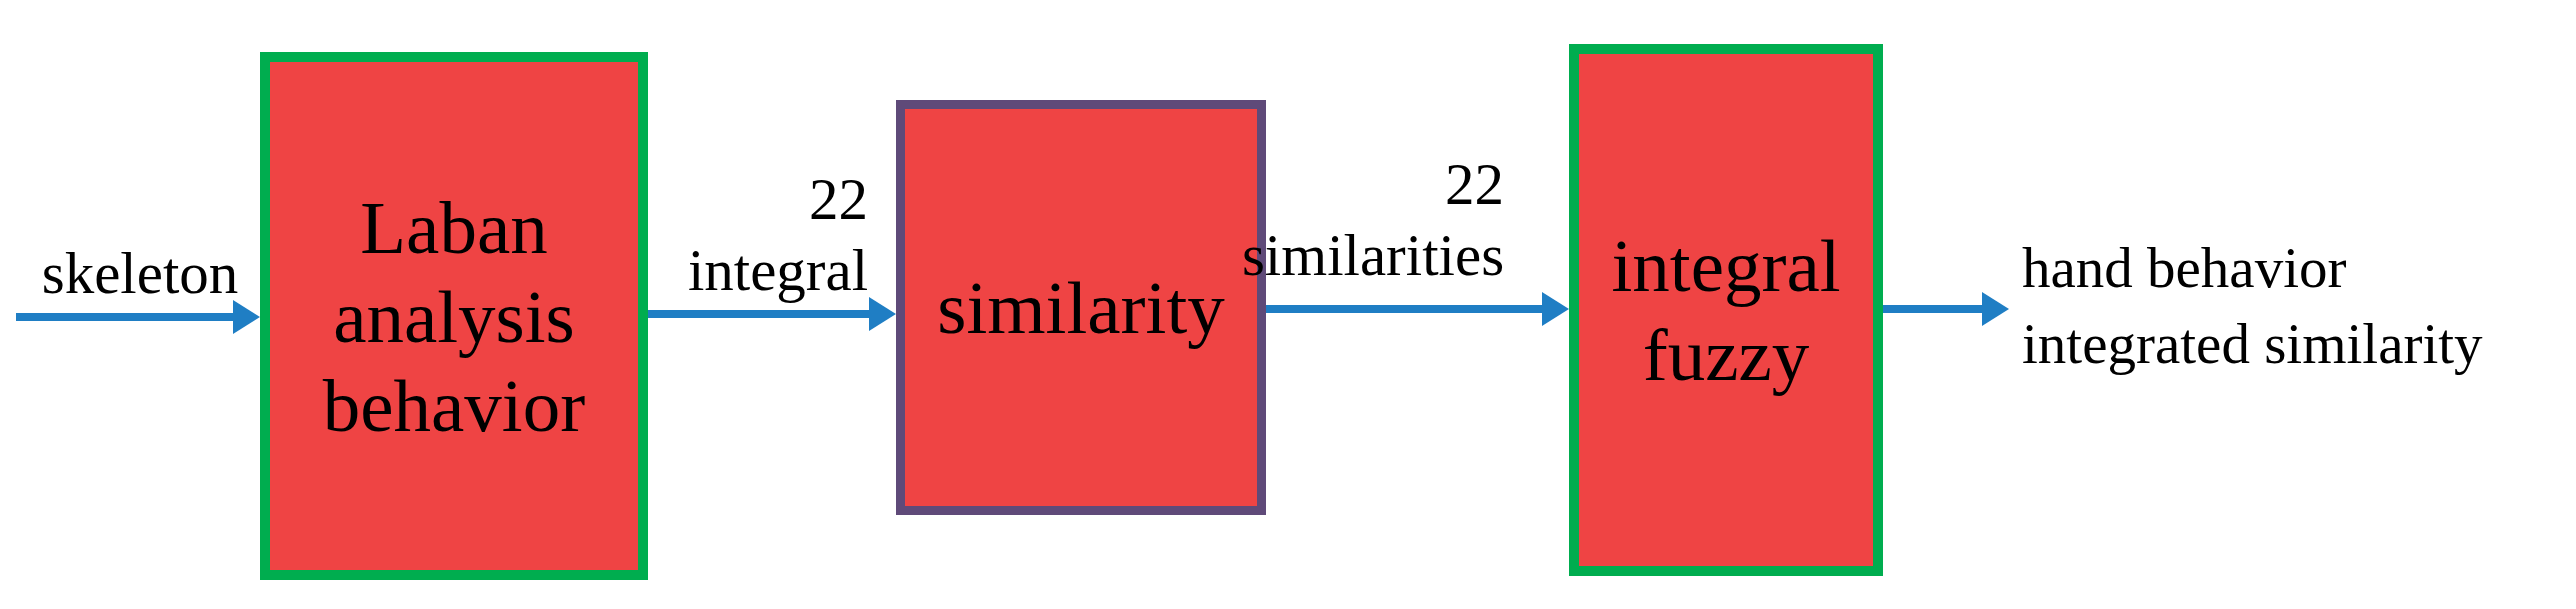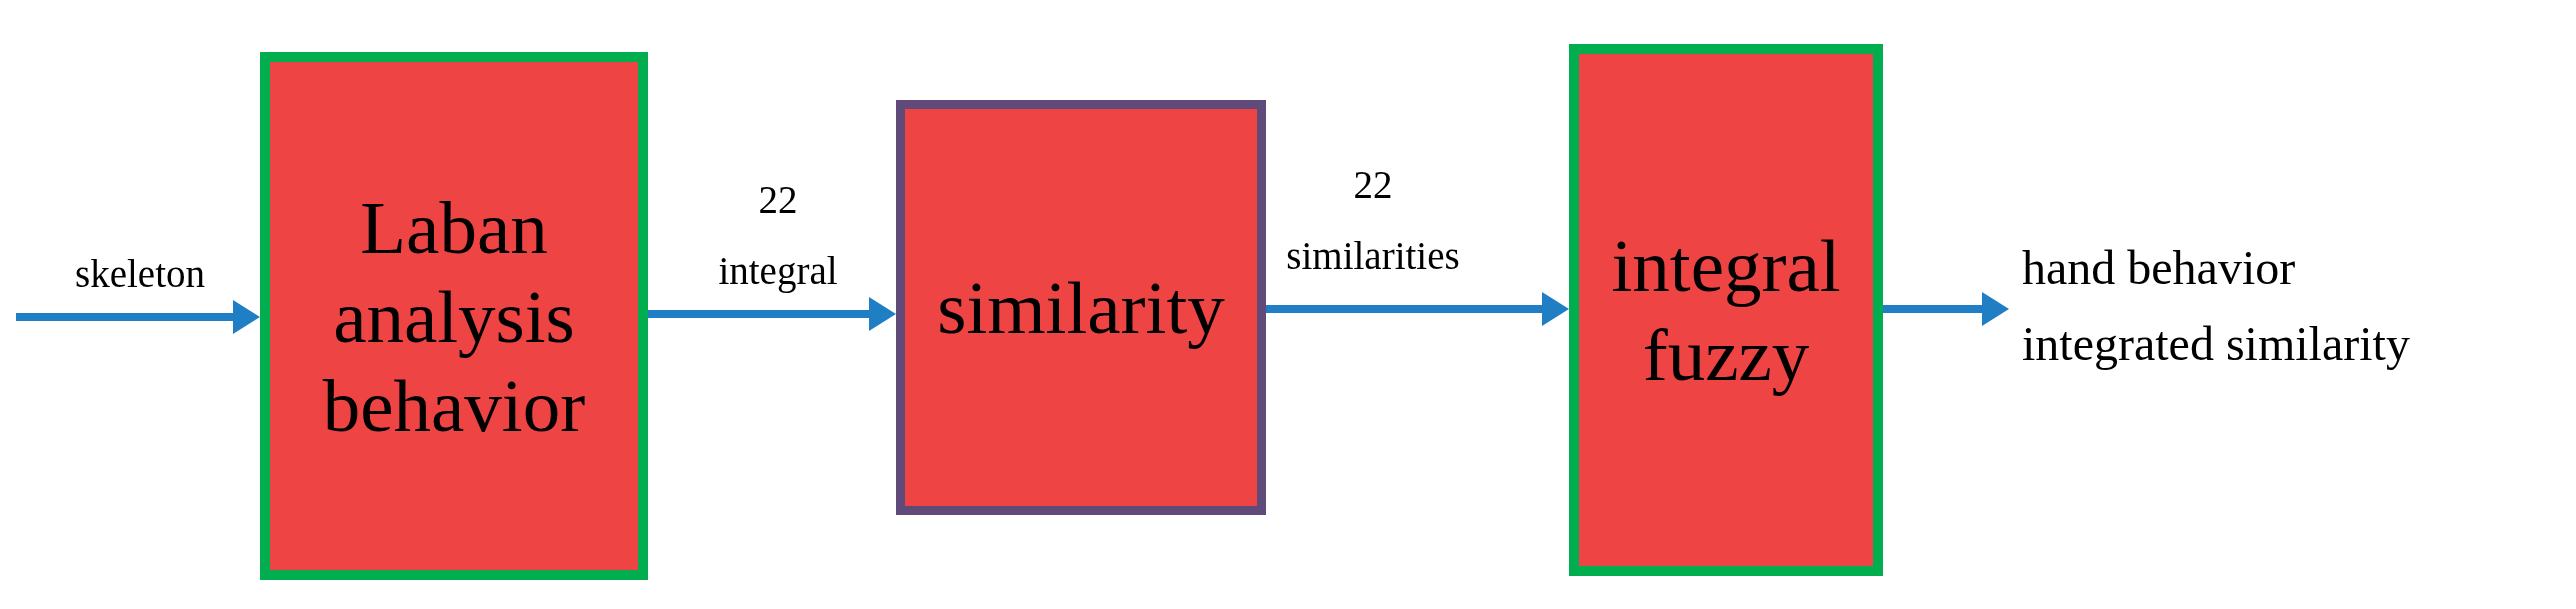--- a/index.html
+++ b/index.html
@@ -59,37 +59,37 @@
     border-left: 27px solid var(--arrow-blue, #1F7EC4);
   }
   #arrow-1 { left: 16px;   top: 300px; width: 244px; }
   #arrow-2 { left: 648px;  top: 297px; width: 248px; }
   #arrow-3 { left: 1266px; top: 292px; width: 303px; }
   #arrow-4 { left: 1883px; top: 292px; width: 126px; }
 
   
   .edge-label {
     position: absolute;
-    font-size: 39px;
+    font-size: 59px;
     line-height: 71px;
-    text-align: center;
+    text-align: right;
     white-space: nowrap;
     transform: translateX(-50%);
   }
   .edge-label .line { display: block; }
 
   #label-skeleton     { left: 140px;  top: 238px; }
   #label-features     { left: 778px;  top: 164px; }
   #label-similarities { left: 1373px; top: 149px; }
 
   #label-output {
     position: absolute;
     left: 2022px;
     top: 230px;
-    font-size: 48px;
+    font-size: 57px;
     line-height: 76px;
     text-align: left;
     white-space: nowrap;
     transform: none;
   }
   #label-output .line { display: block; }
 </style>
 </head>
 <body>
 

